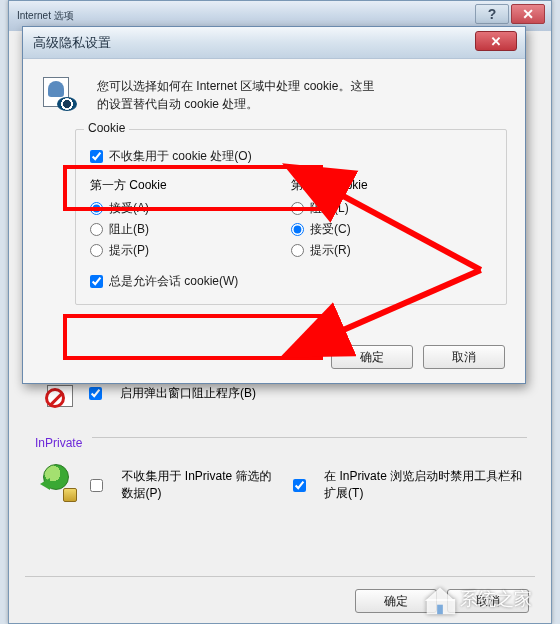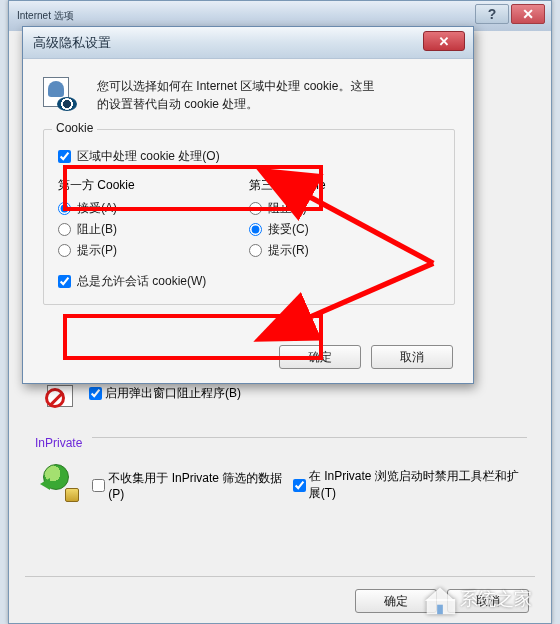--- a/index.html
+++ b/index.html
@@ -65,21 +65,21 @@
     .outer-body {
       padding: 8px 10px;
       height: calc(100% - 30px);
     }
     
     
     .inner-dialog {
       position: absolute;
       left: 22px;
       top: 26px;
-      width: 452px;
+      width: 504px;
       height: 358px;
       background: #f5f5f5;
       border: 1px solid #6a8aad;
       box-shadow: 2px 4px 10px rgba(0,0,0,0.4);
       z-index: 10;
     }
     .inner-title-bar {
       height: 32px;
       background: linear-gradient(180deg, #f3f7fb 0%, #d7e3ee 50%, #c3d3e3 100%);
       border-bottom: 1px solid #b4c4d6;
@@ -157,20 +157,21 @@
       color: #1a1a1a;
     }
     
     
     .group {
       border: 1px solid #cfcfcf;
       border-radius: 2px;
       margin-top: 2px;
       padding: 14px 14px 10px;
       position: relative;
+      margin-left: 32px;
     }
     .group-title {
       position: absolute;
       top: -9px;
       left: 8px;
       background: #f5f5f5;
       padding: 0 4px;
       font-size: 12px;
       color: #1a1a1a;
     }
@@ -266,21 +267,21 @@
       border:3px solid #d11a1a;
       border-radius:50%;
       position:absolute; left:0; top:5px;
     }
     .popup-icon .no::after{
       content:''; position:absolute;
       width:3px; height:18px; background:#d11a1a;
       left:7px; top:-1px; transform:rotate(45deg);
     }
     .checkbox-line {
-      display:flex; align-items:center; gap:3px;
+      display:flex; align-items:center; gap:18px;
       margin-top:2px;
     }
     
     .inpriv-group {
       margin-top: 22px;
     }
     .inpriv-title {
       color:#6d28d9;
       padding-left:2px;
     }
@@ -440,21 +441,21 @@
         <div>您可以选择如何在 Internet 区域中处理 cookie。这里</div>
         <div>的设置替代自动 cookie 处理。</div>
       </div>
     </div>
 
     <div class="group">
       <span class="group-title">Cookie</span>
 
       <div class="checkbox-row">
         <input type="checkbox" checked="" style="">
-        <span>区域中处理 cookie 处理(O)</span>
+        <span>不收集用于 cookie 处理(O)</span>
       </div>
 
       <div class="radio-columns">
         <div class="radio-col">
           <div class="col-heading">第一方 Cookie</div>
           <div class="radio-row">
               <input type="radio" name="fp" checked="" style="">
               <span>接受(A)</span>
             </div>
           <div class="radio-row">

